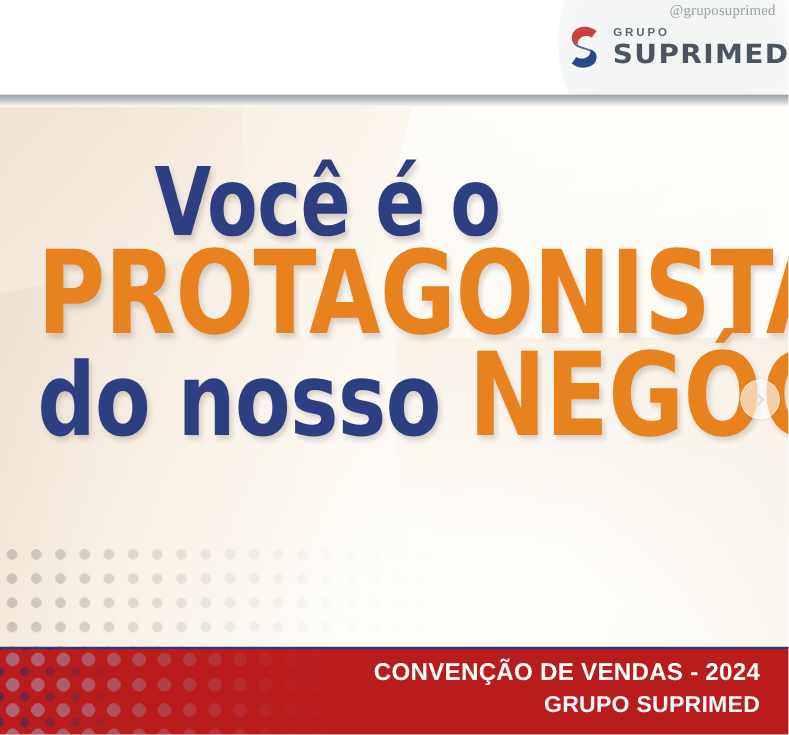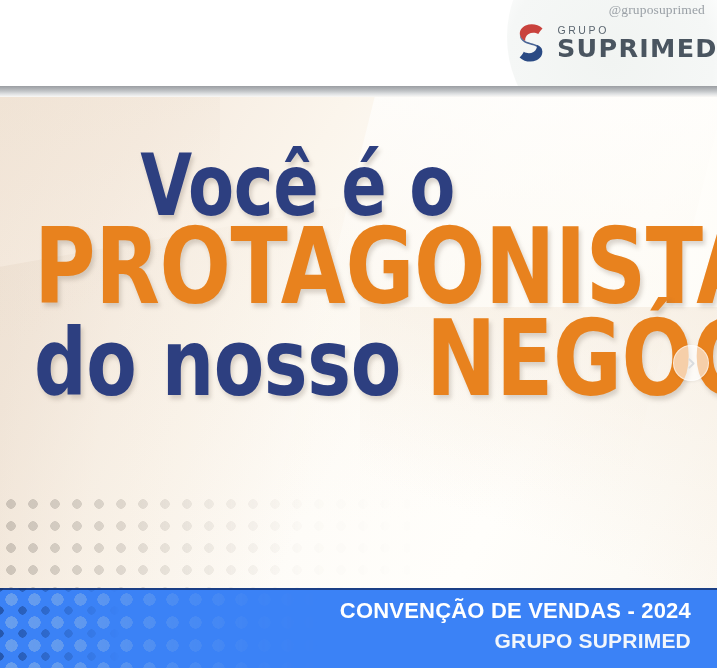--- a/index.html
+++ b/index.html
@@ -63,21 +63,21 @@
   .logo-words {
     display: flex;
     flex-direction: column;
     align-items: flex-start;
     line-height: 1;
   }
   .logo-grupo {
     font-size: 10.5px;
     letter-spacing: 2.6px;
     color: #5b6670;
-    font-weight: normal;
+    font-weight: bold;
     margin-bottom: 1px;
   }
   .logo-suprimed {
     font-size: 24px;
     letter-spacing: 1.2px;
     color: #4a5560;
     font-weight: bold;
     transform: scaleX(1.06);
     transform-origin: left center;
     font-family: "DejaVu Sans", sans-serif;
@@ -233,21 +233,21 @@
     -webkit-mask-image: linear-gradient(to right, rgba(0,0,0,1) 0%, rgba(0,0,0,0.82) 28%, rgba(0,0,0,0.4) 56%, rgba(0,0,0,0.08) 82%, rgba(0,0,0,0) 100%);
     mask-image: linear-gradient(to right, rgba(0,0,0,1) 0%, rgba(0,0,0,0.82) 28%, rgba(0,0,0,0.4) 56%, rgba(0,0,0,0.08) 82%, rgba(0,0,0,0) 100%);
   }
 
   
   .banner {
     position: absolute;
     left: 0; top: 588px;
     width: 717px;
     height: 80px;
-    background: #3b82f6;
+    background: #b91c1c;
     overflow: hidden;
   }
   .banner-top-edge {
     position: absolute;
     left: 0; top: 0;
     width: 717px; height: 2px;
     background: #1b3f86;
   }
   .dots-banner {
     position: absolute;

